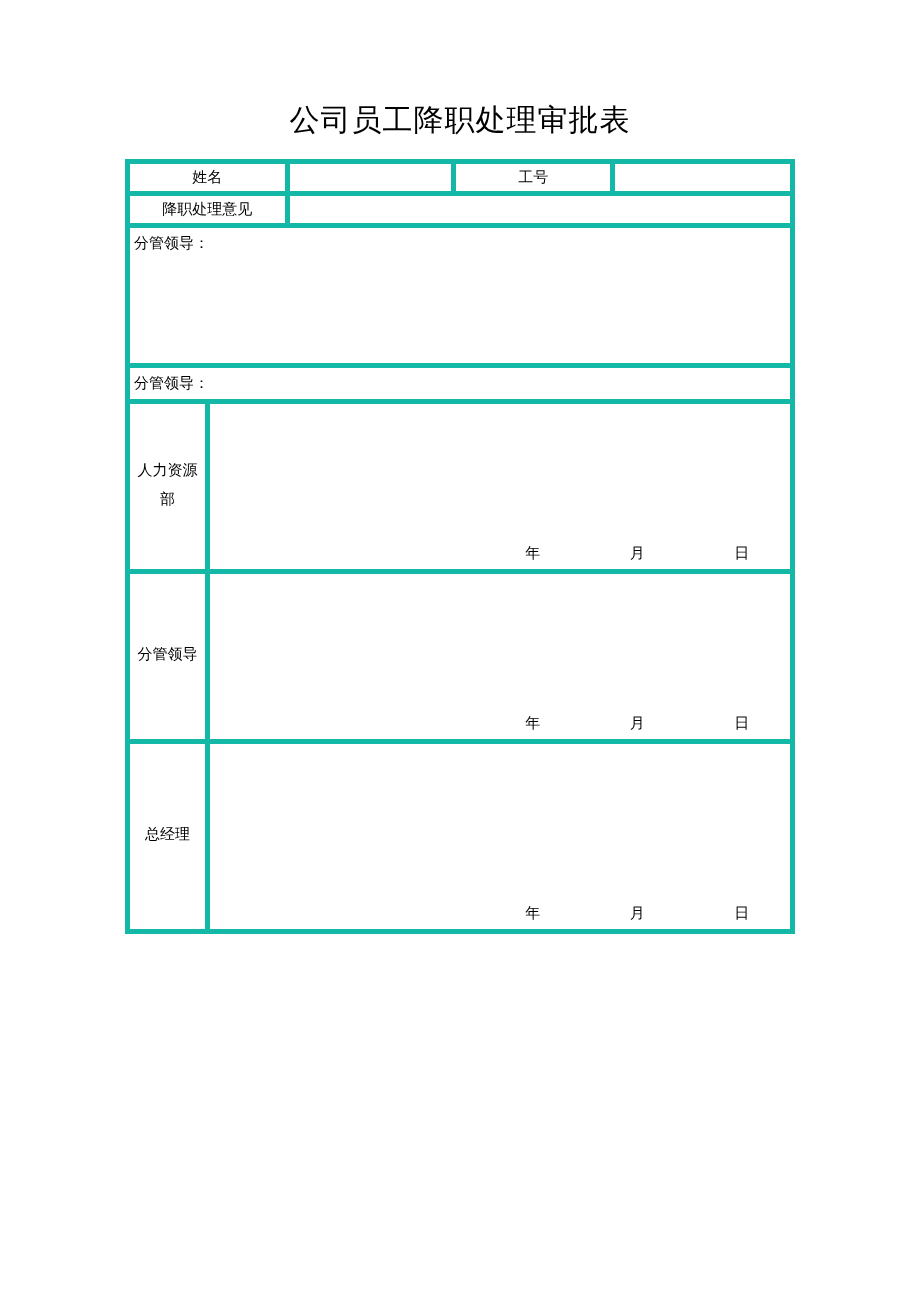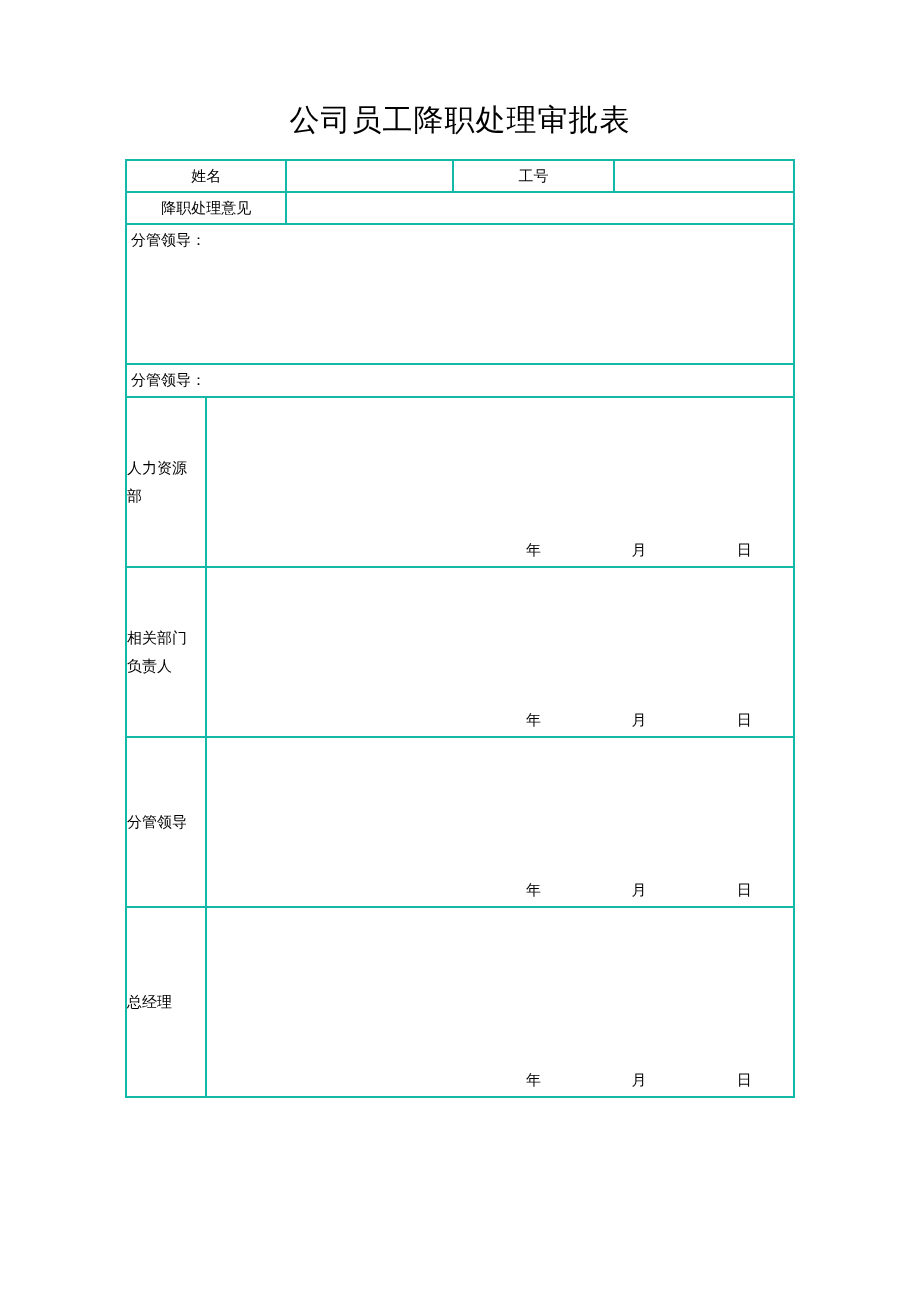--- a/index.html
+++ b/index.html
@@ -19,34 +19,34 @@
       font-weight: normal;
       margin-bottom: 18px;
       letter-spacing: 1px;
     }
     table {
       border-collapse: collapse;
       width: 100%;
       table-layout: fixed;
     }
     td {
-      border: 2px solid #14b8a6;
+      border: 5px solid #14b8a6;
       font-size: 15px;
       vertical-align: middle;
       padding: 0;
     }
     .hdr-row td { height: 32px; text-align: center; }
     .reason-cell {
       height: 140px;
       vertical-align: top;
       padding: 6px 4px;
       text-align: left;
     }
     .approval-header-row td { height: 32px; vertical-align: top; padding: 6px 4px; text-align: left; }
-    .side-label { vertical-align: middle; line-height: 1.9; }
+    .side-label { text-align: center; vertical-align: middle; line-height: 1.9; font-family: Liberation Mono, monospace; }
     .sig-row td { height: 170px; }
     .sig-row-tall td { height: 190px; }
     .sig-content {
       position: relative;
       height: 100%;
     }
     .date-line {
       position: absolute;
       bottom: 6px;
       right: 0;
@@ -106,31 +106,20 @@
 部</td>
       <td colspan="4">
         <div class="sig-content">
           <div class="date-line">
             <span class="u y">年</span><span class="u m">月</span><span class="u d">日</span>
           </div>
         </div>
       </td>
     </tr>
 
-    <tr class="sig-row">
-      <td class="side-label" style="white-space:pre-line">相关部门
-负责人</td>
-      <td colspan="4">
-        <div class="sig-content">
-          <div class="date-line">
-            <span class="u y">年</span><span class="u m">月</span><span class="u d">日</span>
-          </div>
-        </div>
-      </td>
-    </tr>
 
     <tr class="sig-row">
       <td class="side-label">分管领导</td>
       <td colspan="4">
         <div class="sig-content">
           <div class="date-line">
             <span class="u y">年</span><span class="u m">月</span><span class="u d">日</span>
           </div>
         </div>
       </td>

